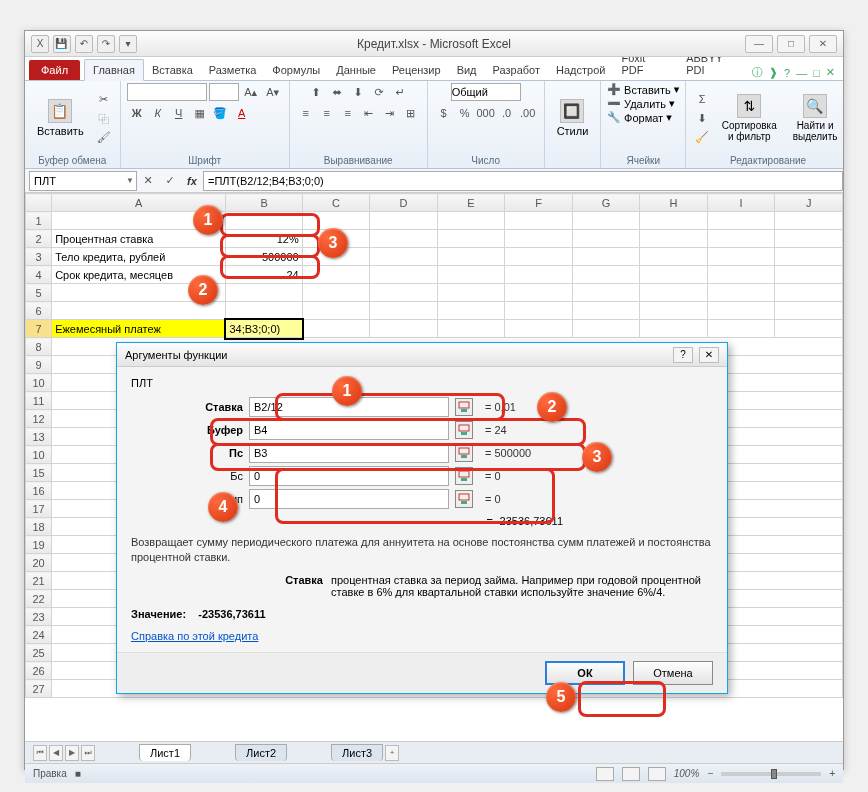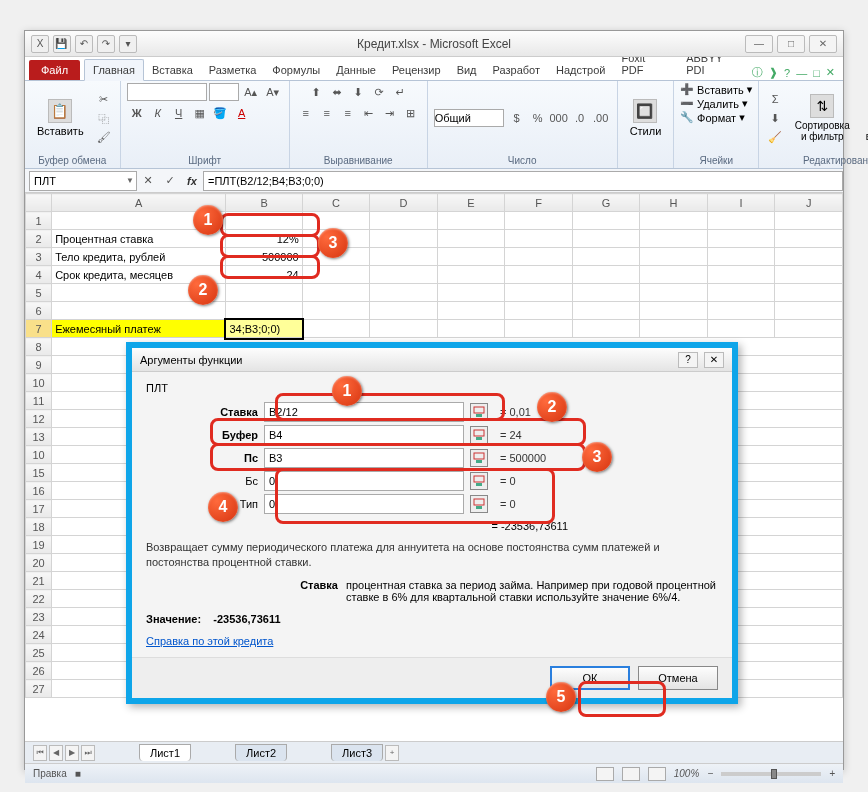--- a/index.html
+++ b/index.html
@@ -47,42 +47,42 @@
 .grid-wrap th, .grid-wrap td { border: 1px solid #d4d4d4; font-size: 11px; height: 18px; padding: 0 3px; }
 .grid-wrap th { background: linear-gradient(#f7f7f7,#e9e9e9); color: #555; font-weight: normal; text-align: center; }
 .grid-wrap th.rh { width: 24px; }
 .grid-wrap .colh th { height: 18px; }
 .col-a { width: 160px; text-align: left; }
 .col-b { width: 70px; text-align: right; }
 .activecell { background: #ffff99; outline: 2px solid #000; }
 .yellowbg { background: #ffff00; }
 
 
-.dialog { position: absolute; left: 126px; top: 342px; width: 612px; background: #f4f4f4; border: 6px solid #0ea5e9; box-shadow: 3px 3px 8px rgba(0,0,0,0.3); font-size: 11px; }
+.dialog { position: absolute; left: 116px; top: 342px; width: 612px; background: #f4f4f4; border: 1px solid #0ea5e9; box-shadow: 3px 3px 8px rgba(0,0,0,0.3); font-size: 11px; }
 .dialog .dtitle { height: 24px; background: linear-gradient(#fdfdfd,#e4e4e4); border-bottom: 1px solid #ccc; display:flex;align-items:center;padding:0 8px; }
 .dialog .dtitle .dctl { margin-left:auto; display:flex; gap:6px; }
 .dialog .dtitle .dctl span { width:20px;height:16px;border:1px solid #bbb;background:#f4f4f4;display:flex;align-items:center;justify-content:center;font-size:10px;cursor:pointer; }
 .dialog .body { padding: 10px 14px; }
 .dialog .fname { font-size: 11px; margin-bottom: 8px; }
 .dialog .argrow { display:flex; align-items:center; gap:6px; margin: 3px 0; }
 .dialog .argrow .alabel { width: 112px; text-align: right; font-weight: bold; }
 .dialog .argrow input { width: 200px; height: 20px; border: 1px solid #aaa; padding: 0 4px; font-size: 11px; }
 .dialog .argrow .refbtn { width: 18px; height: 18px; border: 1px solid #888; background: #eee; display:flex;align-items:center;justify-content:center;cursor:pointer; }
 .dialog .argrow .refbtn svg { width:12px;height:12px; }
 .dialog .argrow .eq { margin-left: 6px; color: #333; }
 .dialog .result { text-align: right; padding-right: 150px; margin: 6px 0; }
 .dialog .desc { margin: 8px 0; color: #333; line-height: 1.4; }
 .dialog .argdesc { display:flex; margin: 8px 0; }
 .dialog .argdesc .k { width: 200px; text-align:right; padding-right: 8px; font-weight:bold; }
 .dialog .argdesc .v { flex:1; }
 .dialog .valline { margin: 10px 0; font-weight: bold; }
 .dialog .helplink { color: #0055cc; text-decoration: underline; cursor: pointer; }
 .dialog .dbtns { display:flex; justify-content:flex-end; gap:8px; padding:8px 14px; border-top:1px solid #ddd; background:#eee; }
 .dialog .dbtns button { width: 80px; height: 24px; border: 1px solid #888; background: linear-gradient(#fdfdfd,#e4e4e4); font-size:11px; cursor:pointer; }
-.dialog .dbtns button.primary { border: 2px solid #2a7fde; }
+.dialog .dbtns button.primary { border: 2px solid #2a7fde; font-weight: bold; }
 
 
 .marker { position: absolute; width: 30px; height: 30px; border-radius: 50%; background: radial-gradient(circle at 30% 30%, #ff6a3c, #d63410); color: #fff; font-weight: bold; font-size: 16px; display:flex;align-items:center;justify-content:center; box-shadow: 1px 1px 3px rgba(0,0,0,0.5), inset 0 1px 2px rgba(255,255,255,0.4); z-index: 100; }
 .redbox { position: absolute; border: 3px solid #e02b20; border-radius: 8px; z-index: 50; pointer-events:none; }
 
 
 .sheettabs { height: 22px; background: #e8edf3; border-top: 1px solid #ccc; display:flex;align-items:center;font-size:11px;padding-left:8px;gap:2px; }
 .sheettabs .nav { width:14px;height:16px;border:1px solid #bbb;background:#f4f4f4;display:flex;align-items:center;justify-content:center;font-size:8px;color:#666;cursor:pointer; }
 .sheettabs .tab { padding: 2px 10px; background: #fff; border: 1px solid #aaa; border-bottom: none; cursor:pointer; border-radius: 0 0 4px 4px; margin-left: 42px; }
 .sheettabs .tab.inactive { background: #dbe4ef; }
@@ -197,21 +197,21 @@
           <div class="smallbtn">≡</div>
           <div class="smallbtn">⇤</div>
           <div class="smallbtn">⇥</div>
           <div class="smallbtn">⊞</div>
         </div>
       </div>
       <div class="label">Выравнивание</div>
     </div>
 
     <div class="rgroup">
-      <div class="content" style="flex-direction:row;gap:3px;">
+      <div class="content" style="flex-direction:column;gap:3px;">
         <input style="width: 70px; height: 18px; font-size: 11px; border: 1px solid rgb(170, 170, 170);" value="Общий">
         <div style="display:flex;gap:1px;">
           <div class="smallbtn">$</div>
           <div class="smallbtn">%</div>
           <div class="smallbtn">000</div>
           <div class="smallbtn">.0</div>
           <div class="smallbtn">.00</div>
         </div>
       </div>
       <div class="label">Число</div>

